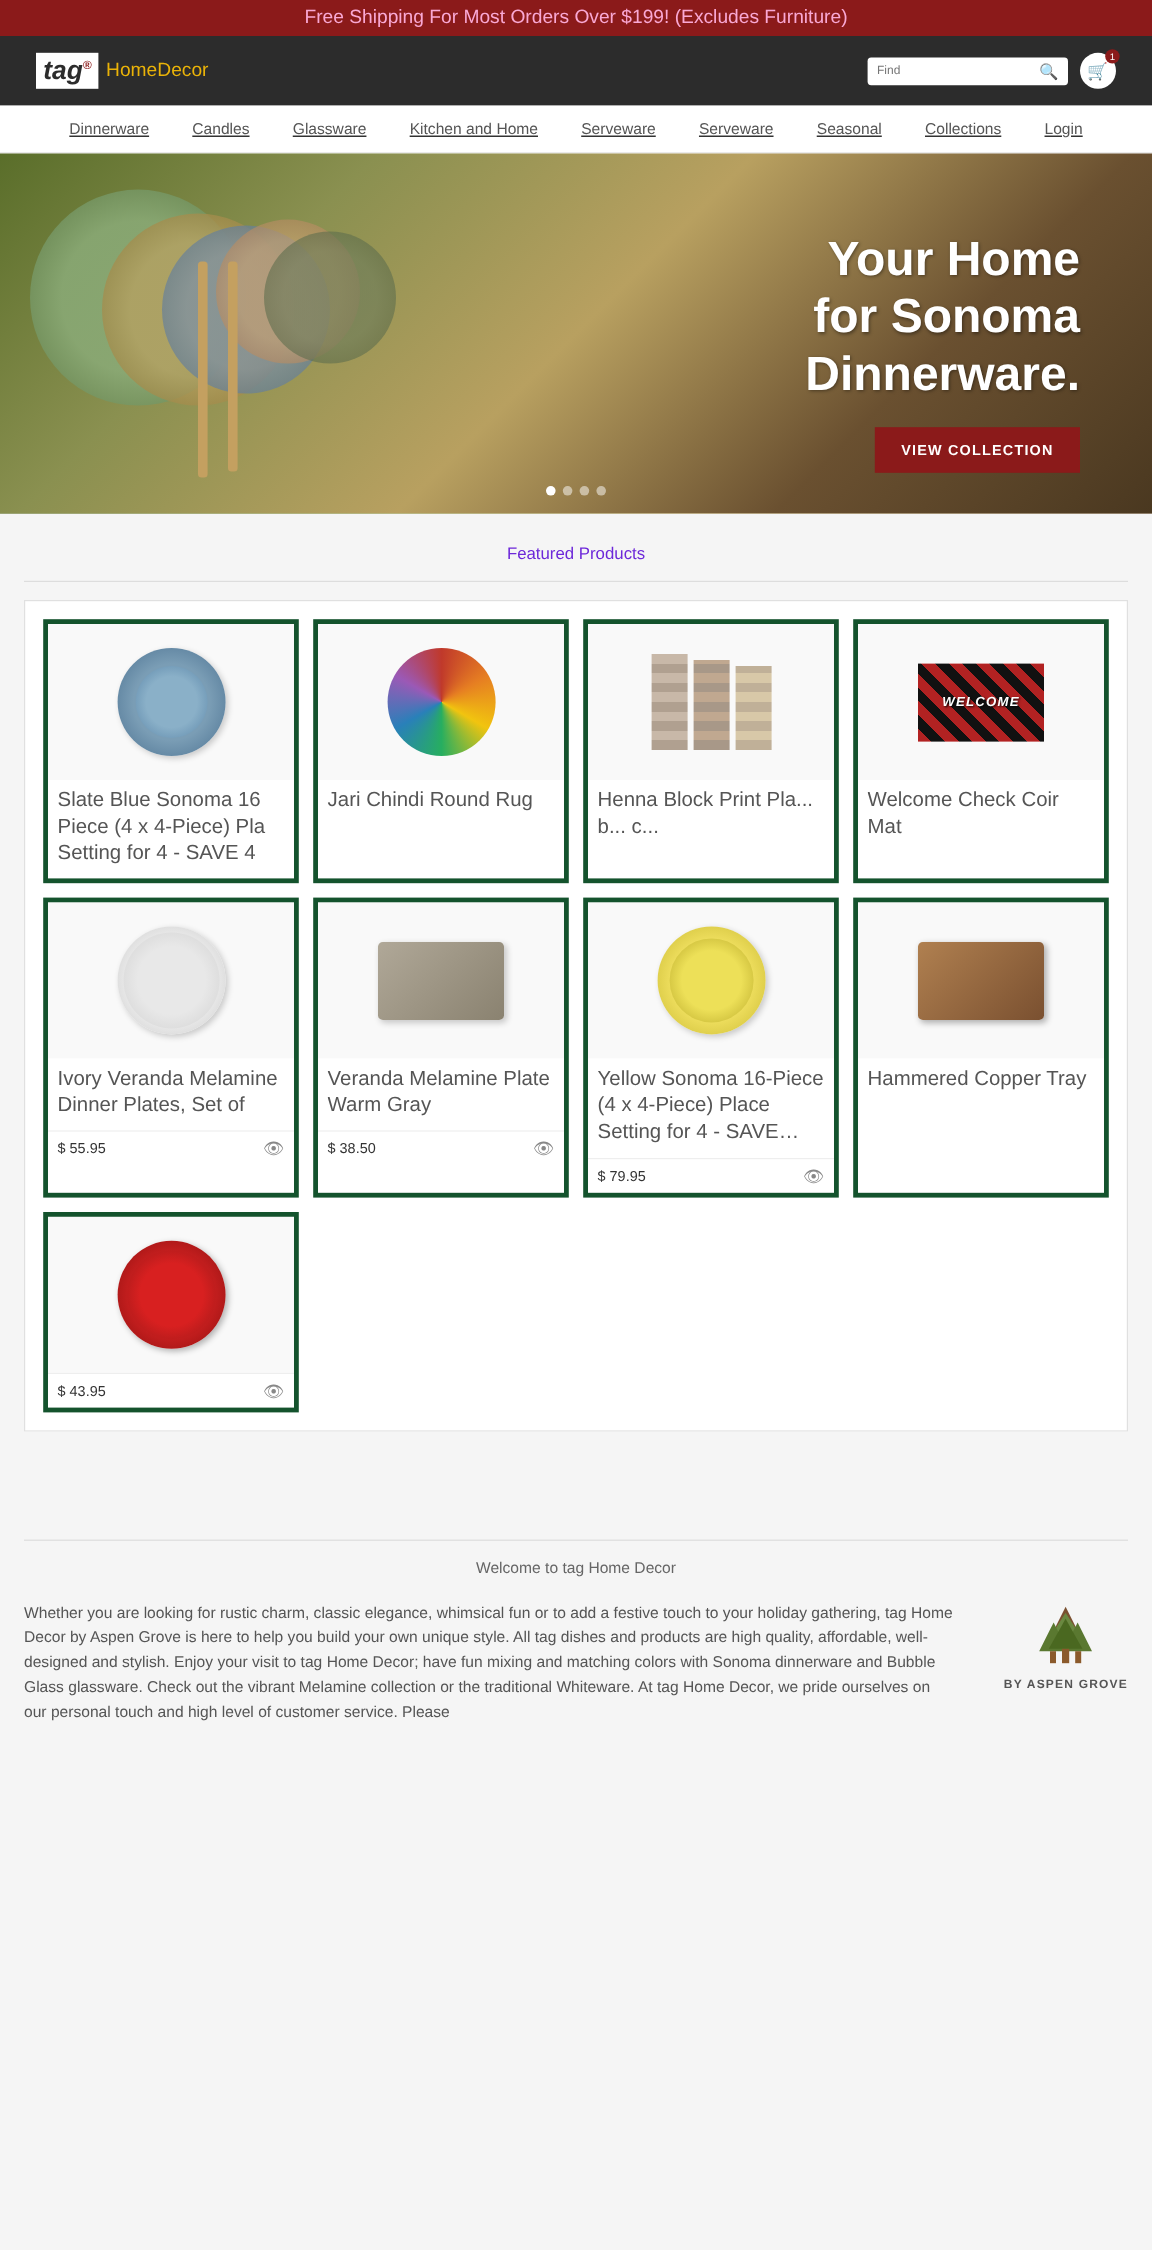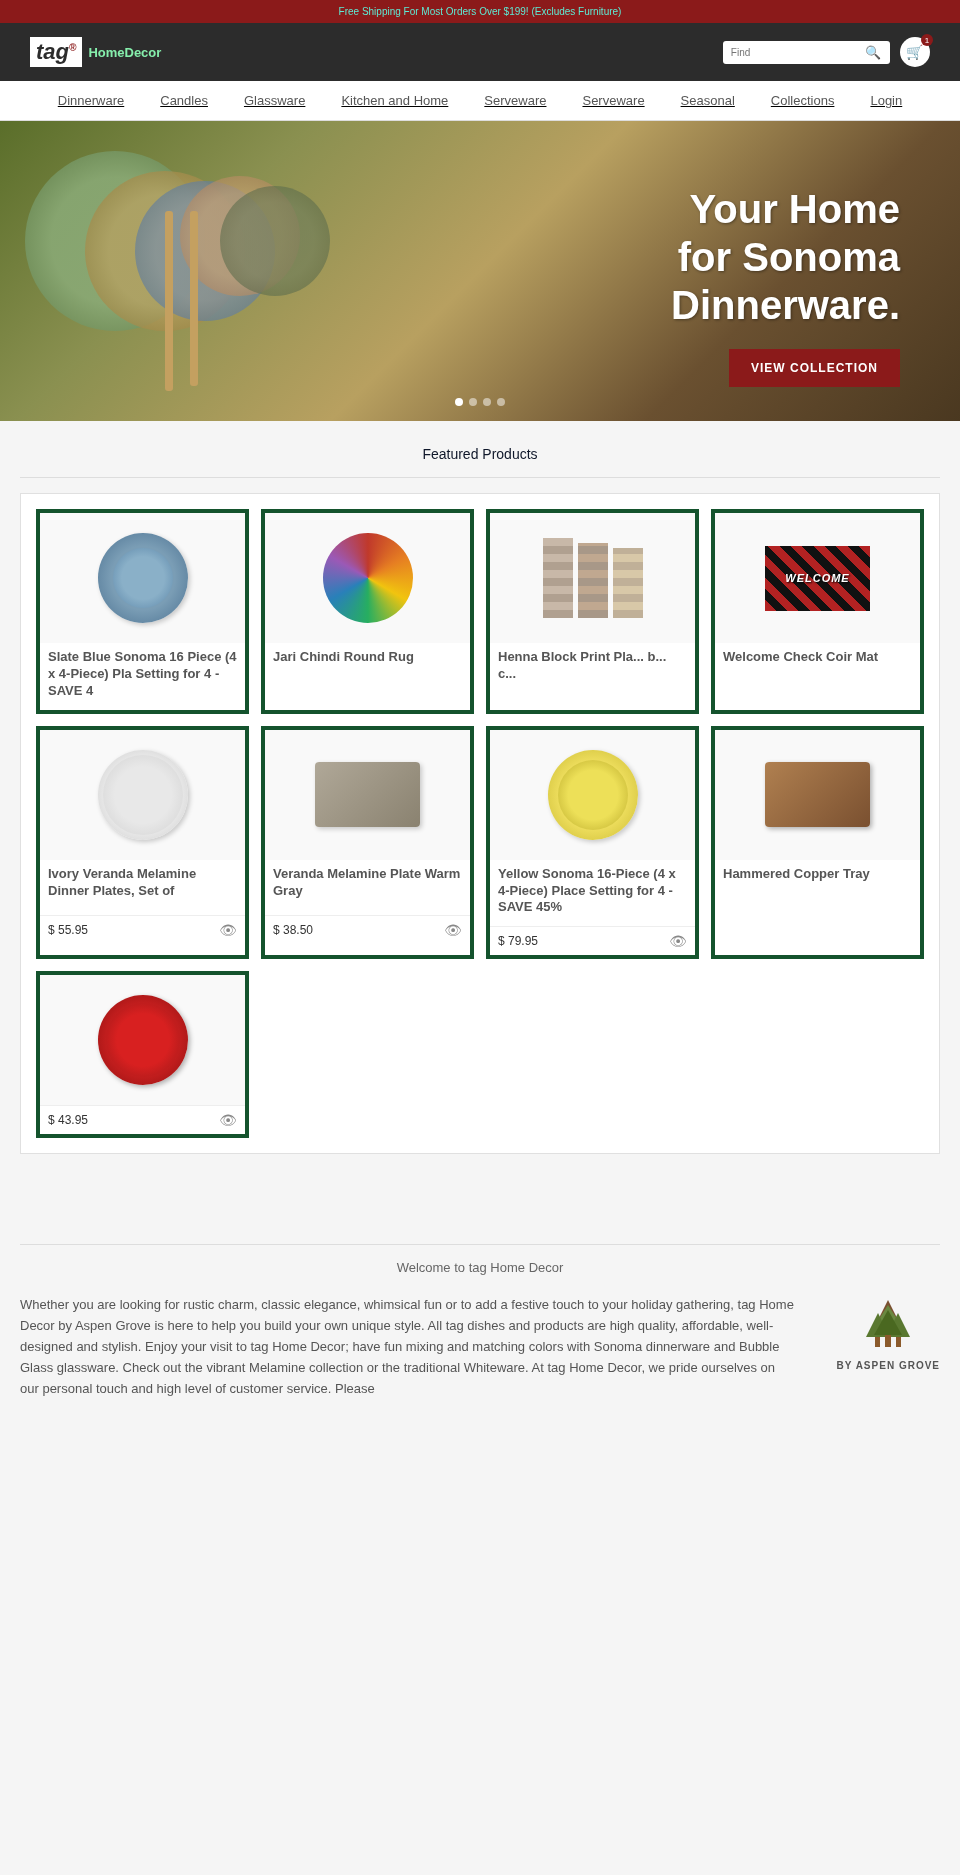--- a/index.html
+++ b/index.html
@@ -1,23 +1,23 @@
 <!DOCTYPE html>
 <html><head>
   <meta charset="utf-8">
   <style>
     * { box-sizing: border-box; margin: 0; padding: 0; }
     body { font-family: Arial, sans-serif; background: #f5f5f5; width: 960px; }
 
     
     .top-banner {
       background: #8b1a1a;
-      color: #5eead4;
+      color: #f9a8d4;
       text-align: center;
-      font-size: 10px;
+      font-size: 16px;
       padding: 6px 0;
     }
 
     
     .header {
       background: #2c2c2c;
       display: flex;
       align-items: center;
       justify-content: space-between;
       padding: 14px 30px;
@@ -34,23 +34,23 @@
       font-size: 22px;
       padding: 2px 6px;
       font-style: italic;
     }
     .logo-dot {
       color: #8b1a1a;
       font-size: 10px;
       vertical-align: super;
     }
     .logo-text {
-      color: #86efac;
-      font-size: 13px;
-      font-weight: 700;
+      color: #eab308;
+      font-size: 16px;
+      font-weight: 400;
     }
     .header-right {
       display: flex;
       align-items: center;
       gap: 10px;
     }
     .search-box {
       display: flex;
       align-items: center;
       background: #fff;
@@ -170,21 +170,21 @@
     .hero-dot.active { background: #fff; }
 
     
     .featured-section {
       background: #f5f5f5;
       padding: 25px 20px 0;
     }
     .featured-title {
       text-align: center;
       font-size: 14px;
-      color: #0f172a;
+      color: #6d28d9;
       margin-bottom: 15px;
     }
     .featured-divider {
       border: none;
       border-top: 1px solid #ddd;
       margin-bottom: 15px;
     }
 
     
     .products-grid {
@@ -209,27 +209,26 @@
       justify-content: center;
       overflow: hidden;
       background: #f9f9f9;
     }
 
     .product-info {
       padding: 6px 8px;
       min-height: 55px;
     }
     .product-name {
-      font-size: 13px;
+      font-size: 17px;
       color: #555;
       line-height: 1.3;
       margin-bottom: 4px;
       overflow: hidden;
       display: -webkit-box;
-      font-weight: bold;
       -webkit-line-clamp: 3;
       -webkit-box-orient: vertical;
     }
     .product-footer {
       display: flex;
       align-items: center;
       justify-content: space-between;
       border-top: 1px solid #eee;
       padding: 6px 8px;
     }

